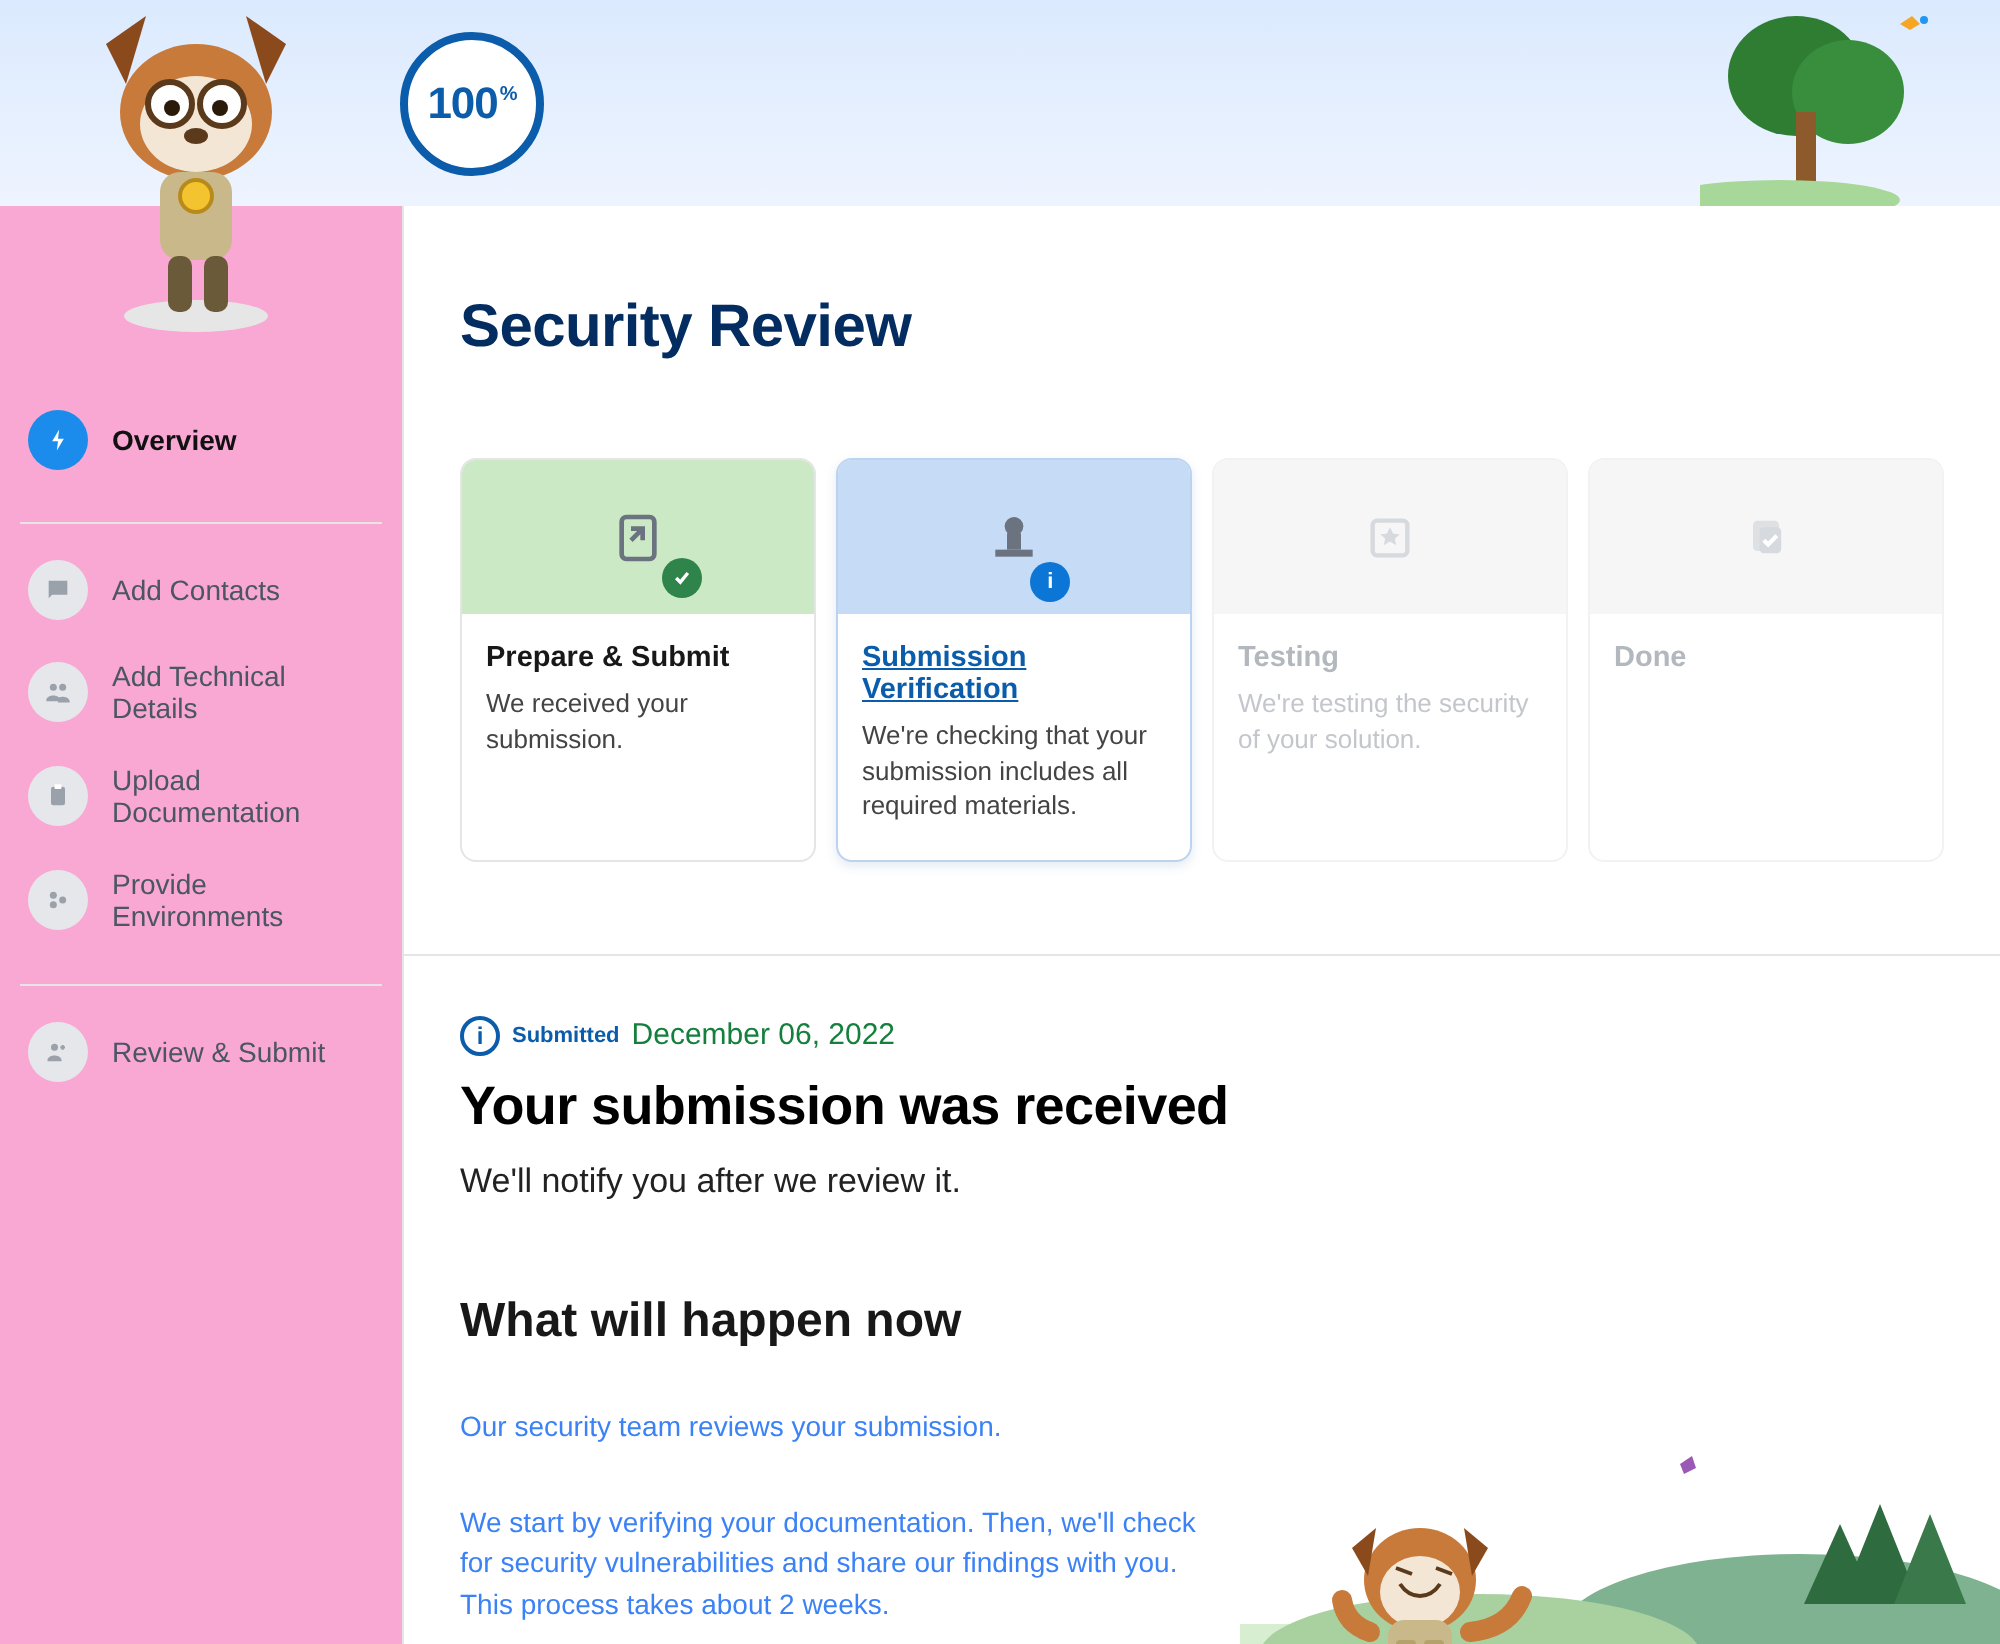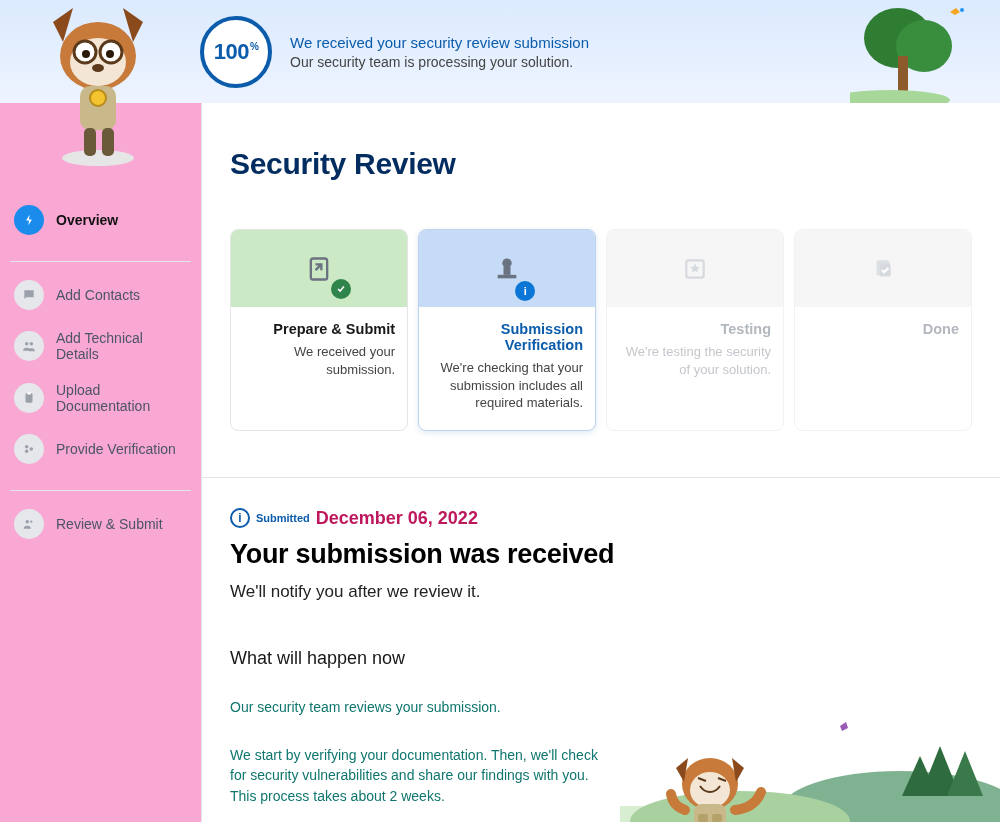--- a/index.html
+++ b/index.html
@@ -113,23 +113,23 @@
   position: relative;
   display: flex;
   align-items: center;
   justify-content: center;
   background: #f3f3f3;
 }
 .card.done .card-top { background: #cce9c5; }
 .card.active .card-top { background: #c5dbf6; }
 .card.active { border-color: #bcd3ef; box-shadow: 0 2px 6px rgba(20,80,160,0.12); }
 .card.muted { opacity: 0.75; border-color:#eee; }
-.card-body { padding: 14px 12px 18px; text-align: right; }
+.card-body { padding: 14px 12px 18px; text-align: left; }
 .card-title { font-size: 14.5px; font-weight: 600; margin-bottom: 6px; color:#181818;}
-.card.active .card-title { color: #0b5cab; }
+.card.active .card-title { color: #0b5cab; text-decoration: underline; }
 .card.muted .card-title { color: #9aa1aa; }
 .card-desc { font-size: 13px; color: #444; line-height: 1.35; }
 .card.muted .card-desc { color: #b0b4ba; }
 
 .badge-check {
   position: absolute;
   width: 20px; height: 20px; border-radius:50%;
   background:#2e844a; color:#fff;
   display:flex; align-items:center; justify-content:center;
   font-size:11px;
@@ -142,39 +142,35 @@
   display:flex; align-items:center; justify-content:center;
   font-size:11px; font-weight:700;
   right: 34%; bottom: 6px;
 }
 
 .section-divider { height:1px; background:#e5e5e5; margin: 46px -28px 30px; }
 
 .status-line { display:flex; align-items:center; gap:6px; margin-bottom: 10px; }
 .status-icon { width:20px; height:20px; border:2px solid #0b5cab; border-radius:50%; color:#0b5cab; display:flex; align-items:center; justify-content:center; font-size:12px; font-weight:700; }
 .status-word { color:#0b5cab; font-weight:600; font-size:11px; }
-.status-date { color:#be185d; font-size:18px;font-weight:bold; }
+.status-date { color:#15803d; font-size:15px; }
 .submission-heading { font-weight:800; font-size:27px; color:#000000; margin-bottom:12px; letter-spacing:-0.3px;}
 .submission-sub { font-size:17px; color:#222; margin-bottom: 46px; }
 
-.what-heading { font-weight:400; font-size:18px; margin-bottom:20px; }
-.what-p { font-size:14px; color:#0f766e; line-height:1.45; max-width: 380px; margin-bottom:10px;margin-top:28px; }
+.what-heading { font-weight:700; font-size:24px; margin-bottom:20px; }
+.what-p { font-size:14px; color:#3b82f6; line-height:1.45; max-width: 380px; margin-bottom:10px;margin-top:28px; }
 
 .bottom-art { position:absolute; right:0; bottom:0; width: 380px; height: 160px; }
 </style>
 </head>
 <body>
 
 <div class="banner">
   <div class="progress-ring">
     <span class="pct"><span>100</span><sup>%</sup></span>
-  </div>
-  <div class="banner-text">
-    <div class="banner-title">We received your security review submission</div>
-    <div class="banner-sub">Our security team is processing your solution.</div>
   </div>
   <svg class="banner-decoration-right" viewBox="0 0 150 103">
     <ellipse cx="48" cy="38" rx="34" ry="30" fill="#2e7d32"></ellipse>
     <ellipse cx="74" cy="46" rx="28" ry="26" fill="#388e3c"></ellipse>
     <rect x="48" y="56" width="10" height="48" fill="#8d5a2b"></rect>
     <path d="M100,12 l6,-4 l4,4 l-5,3 z" fill="#f6a623"></path>
     <circle cx="112" cy="10" r="2" fill="#2196f3"></circle>
     <ellipse cx="40" cy="100" rx="60" ry="10" fill="#a7d89a"></ellipse>
   </svg>
 </div>
@@ -241,21 +237,21 @@
         <span class="nav-label">Upload Documentation</span>
       </div>
       <div class="nav-item">
         <span class="nav-icon-circle">
           <svg width="14" height="14" viewBox="0 0 24 24" fill="currentColor">
               <circle cx="8" cy="8" r="3"></circle>
               <circle cx="16" cy="12" r="3"></circle>
               <circle cx="8" cy="16" r="3"></circle>
             </svg>
         </span>
-        <span class="nav-label">Provide Verification</span>
+        <span class="nav-label">Provide Environments</span>
       </div>
     </div>
 
     <div class="nav-divider"></div>
 
     <div class="nav-section">
       <div class="nav-item">
         <span class="nav-icon-circle">
           <svg width="14" height="14" viewBox="0 0 24 24" fill="currentColor">
               <circle cx="9" cy="8" r="3"></circle>

